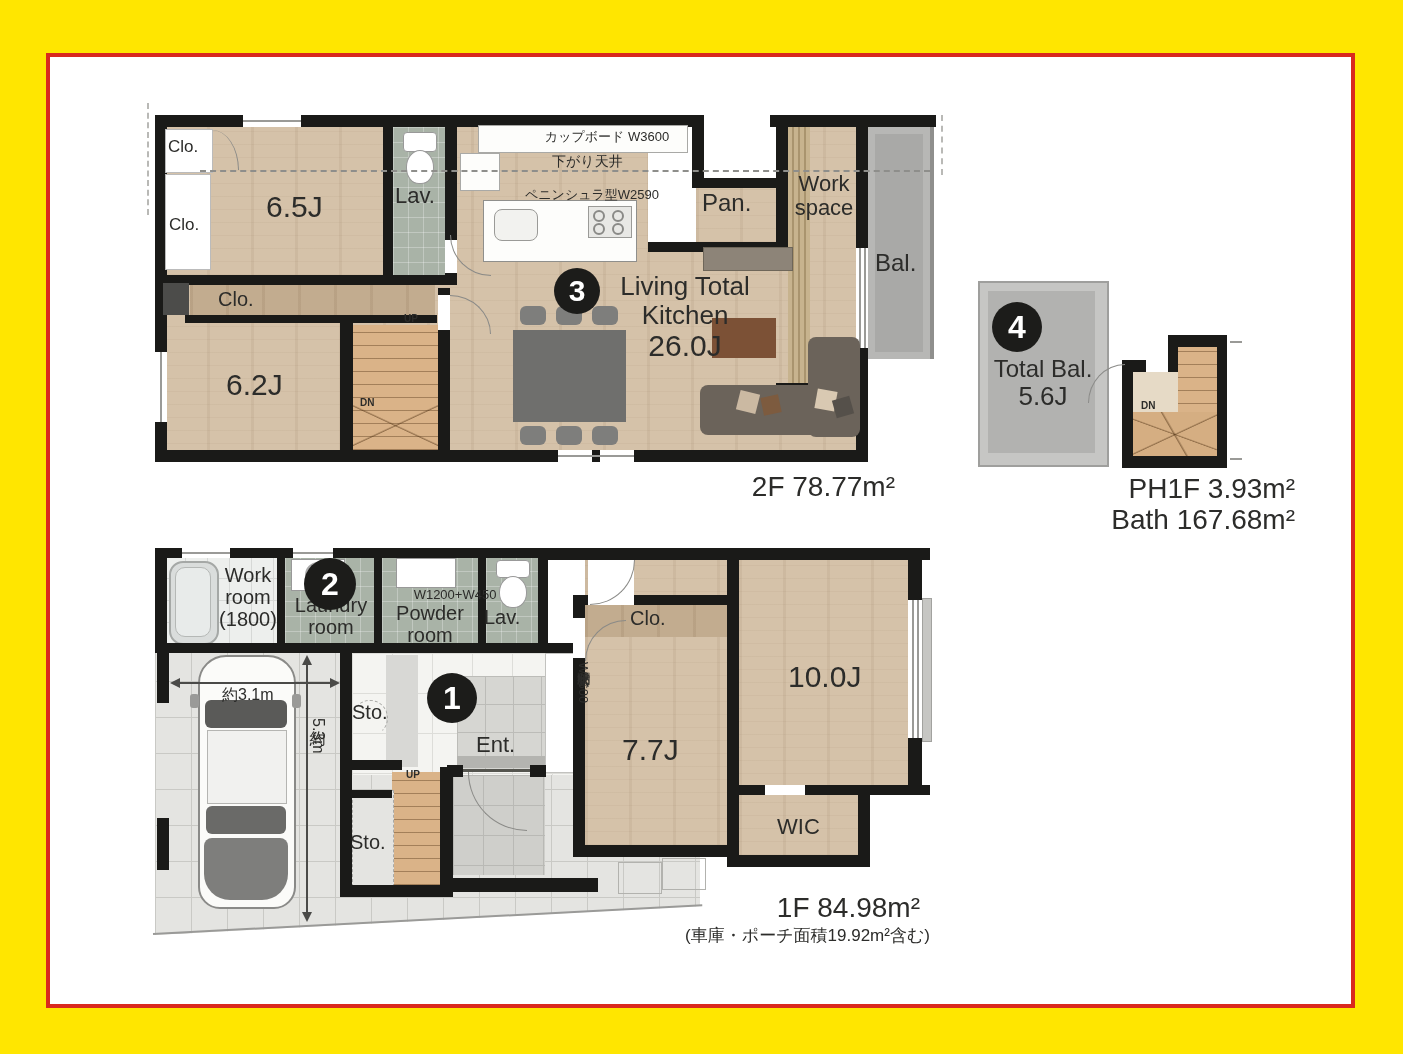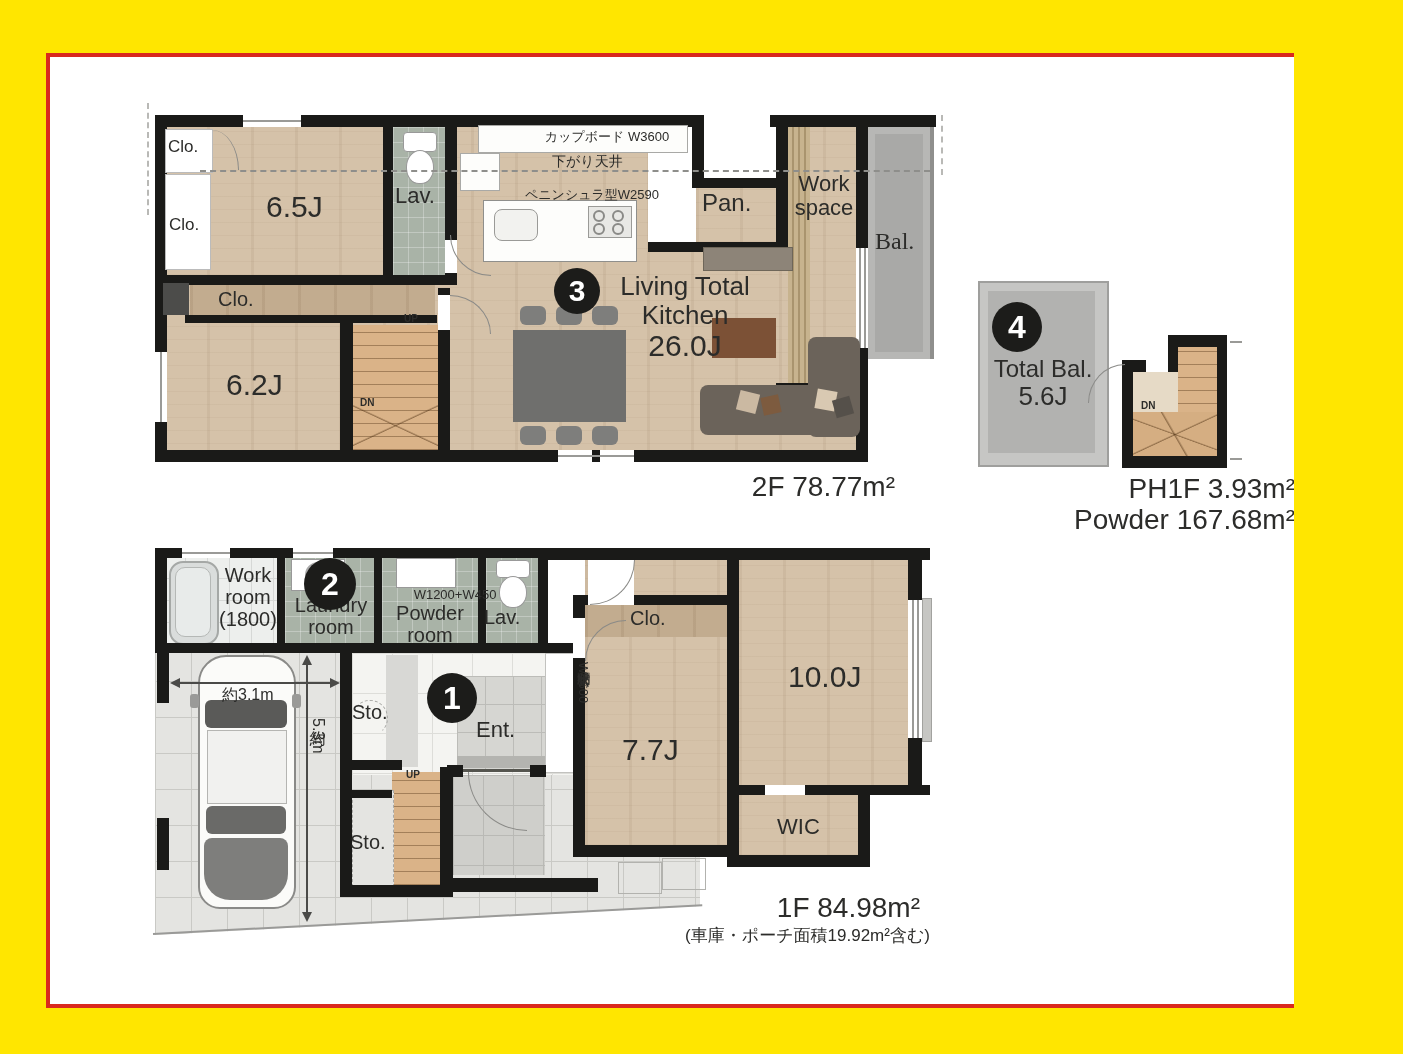--- a/index.html
+++ b/index.html
@@ -1,17 +1,17 @@
 <!DOCTYPE html>
 <html><head>
 <meta charset="utf-8">
 <style>
   html,body{margin:0;padding:0;}
   body{width:1403px;height:1054px;background:#ffe600;font-family:"Liberation Sans",sans-serif;}
-  .canvas{position:absolute;left:0;top:0;width:1294px;height:1054px;background:#ffe600;overflow:hidden;}
+  .canvas{position:absolute;left:0;top:0;width:1403px;height:1054px;background:#ffe600;overflow:hidden;}
   .sheet{position:absolute;left:46px;top:53px;width:1301px;height:947px;background:#ffffff;border:4px solid #d9291e;}
   .abs{position:absolute;}
   .wall{position:absolute;background:#1a1a18;}
   .wood{position:absolute;background:#d5c2a9;background-image:repeating-linear-gradient(90deg,rgba(110,80,50,.08) 0 3px,rgba(0,0,0,0) 3px 44px),repeating-linear-gradient(0deg,rgba(110,80,50,.05) 0 1px,rgba(0,0,0,0) 1px 13px);}
   .woodD{position:absolute;background:#c2ac8f;background-image:repeating-linear-gradient(90deg,rgba(100,70,40,.10) 0 3px,rgba(0,0,0,0) 3px 36px);}
   .green{position:absolute;background:#a9b3a7;background-image:linear-gradient(rgba(255,255,255,.28) 1px,rgba(0,0,0,0) 1px),linear-gradient(90deg,rgba(255,255,255,.28) 1px,rgba(0,0,0,0) 1px);background-size:15px 15px;}
   .tile{position:absolute;background:#e4e4e1;background-image:linear-gradient(#c9c9c5 1px,rgba(0,0,0,0) 1px),linear-gradient(90deg,#c9c9c5 1px,rgba(0,0,0,0) 1px);background-size:36px 36px;}
   .tileL{position:absolute;background:#f4f4f1;background-image:linear-gradient(#ddddd9 1px,rgba(0,0,0,0) 1px),linear-gradient(90deg,#ddddd9 1px,rgba(0,0,0,0) 1px);background-size:40px 40px;}
   .stone{position:absolute;background:#d6d6d2;background-image:linear-gradient(#bcbcb8 1px,rgba(0,0,0,0) 1px),linear-gradient(90deg,#bcbcb8 1px,rgba(0,0,0,0) 1px);background-size:28px 28px;}
   .stairs{position:absolute;background:#dab388;background-image:repeating-linear-gradient(0deg,rgba(80,50,20,.40) 0 1px,rgba(0,0,0,0) 1px 13px);}
@@ -141,21 +141,21 @@
     <div class="lbl s30" style="left:266px;top:190px;">6.5J</div>
     <div class="lbl s22" style="left:395px;top:184px;">Lav.</div>
     <div class="lbl s13 ctr" style="left:478px;top:130px;width:208px;">カップボード W3600</div>
     <div class="lbl s14" style="left:552px;top:154px;">下がり天井</div>
     <div class="lbl s13" style="left:500px;top:188px;">ペニンシュラ型W2590</div>
     <div class="lbl s24" style="left:702px;top:190px;">Pan.</div>
     <div class="lbl s22 ctr" style="left:792px;top:172px;width:64px;">
       <span>Work</span><br>
       <span>space</span>
     </div>
-    <div class="lbl s24" style="left:875px;top:228px;font-family:Liberation Serif, serif;">Bal.</div>
+    <div class="lbl s24" style="left:875px;top:250px;">Bal.</div>
     <div class="lbl s20" style="left:218px;top:288px;">Clo.</div>
     <div class="lbl s30" style="left:226px;top:368px;">6.2J</div>
     <div class="lbl s10" style="left:404px;top:313px;">UP</div>
     <div class="lbl s10" style="left:360px;top:397px;">DN</div>
     <div class="badge" style="left:554px;top:268px;width:46px;height:46px;font-size:30px;">3</div>
     <div class="lbl ctr" style="left:590px;top:272px;width:190px;">
       <span class="s26">Living Total</span><br>
       <span class="s26">Kitchen</span><br>
       <span class="s30">26.0J</span>
     </div>
@@ -180,21 +180,21 @@
     <div class="dim" style="left:1230px;top:341px;width:12px;height:2px;background:#9a9a97;"></div>
     <div class="dim" style="left:1230px;top:458px;width:12px;height:2px;background:#9a9a97;"></div>
 
     <div class="badge" style="left:992px;top:302px;width:50px;height:50px;font-size:32px;">4</div>
     <div class="lbl ctr" style="left:985px;top:356px;width:116px;">
       <span class="s24">Total Bal.</span><br>
       <span class="s26">5.6J</span>
     </div>
     <div class="lbl s10" style="left:1141px;top:400px;">DN</div>
     <div class="lbl s28 rt" style="left:1090px;top:474px;width:205px;">PH1F 3.93m²</div>
-    <div class="lbl s28 rt" style="left:1060px;top:505px;width:235px;">Powder 167.68m²</div>
+    <div class="lbl s28 rt" style="left:1060px;top:505px;width:235px;">Bath 167.68m²</div>
   </div>
 
   <div>
 
     <div class="tile" style="left:155px;top:645px;width:545px;height:290px;clip-path:polygon(0 0,100% 0,100% 90%,0 100%);"></div>
     <div class="abs" style="left:153px;top:933px;width:550px;height:0;border-top:2px solid #9a9a98;transform:rotate(-3deg);transform-origin:left center;"></div>
 
     <div class="abs" style="left:163px;top:556px;width:116px;height:90px;background:#edefed;background-image:linear-gradient(#d6d8d6 1px,rgba(0,0,0,0) 1px),linear-gradient(90deg,#d6d8d6 1px,rgba(0,0,0,0) 1px);background-size:22px 22px;"></div>
     <div class="abs" style="left:169px;top:561px;width:46px;height:80px;background:#dadddc;border:2px solid #a5a8a6;border-radius:14px;"></div>
     <div class="abs" style="left:175px;top:567px;width:34px;height:68px;background:#e8ebea;border:1px solid #b5b8b6;border-radius:10px;"></div>
@@ -296,21 +296,21 @@
     </div>
     <div class="lbl s13 ctr" style="left:380px;top:588px;width:100px;">W1200+W450</div>
     <div class="lbl s20 ctr" style="left:380px;top:602px;width:100px;">
       <span>Powder</span><br>
       <span>room</span>
     </div>
     <div class="lbl s20" style="left:484px;top:606px;">Lav.</div>
     <div class="lbl s16" style="left:222px;top:686px;">約3.1m</div>
     <div class="lbl s16 vtext" style="left:309px;top:718px;">約5.3m</div>
     <div class="lbl s20" style="left:352px;top:701px;">Sto.</div>
-    <div class="lbl s22" style="left:476px;top:718px;">Ent.</div>
+    <div class="lbl s22" style="left:476px;top:733px;">Ent.</div>
     <div class="lbl s13 vtext" style="left:551px;top:662px;height:104px;">玄関収納W1600</div>
     <div class="lbl s10" style="left:406px;top:769px;">UP</div>
     <div class="lbl s20" style="left:350px;top:831px;">Sto.</div>
     <div class="lbl s20" style="left:630px;top:607px;">Clo.</div>
     <div class="lbl s30" style="left:622px;top:733px;">7.7J</div>
     <div class="lbl s30" style="left:788px;top:660px;">10.0J</div>
     <div class="lbl s22" style="left:777px;top:815px;">WIC</div>
     <div class="badge" style="left:427px;top:673px;width:50px;height:50px;font-size:32px;">1</div>
     <div class="badge" style="left:304px;top:558px;width:52px;height:52px;font-size:32px;">2</div>
     <div class="lbl s28 rt" style="left:720px;top:893px;width:200px;">1F 84.98m²</div>

